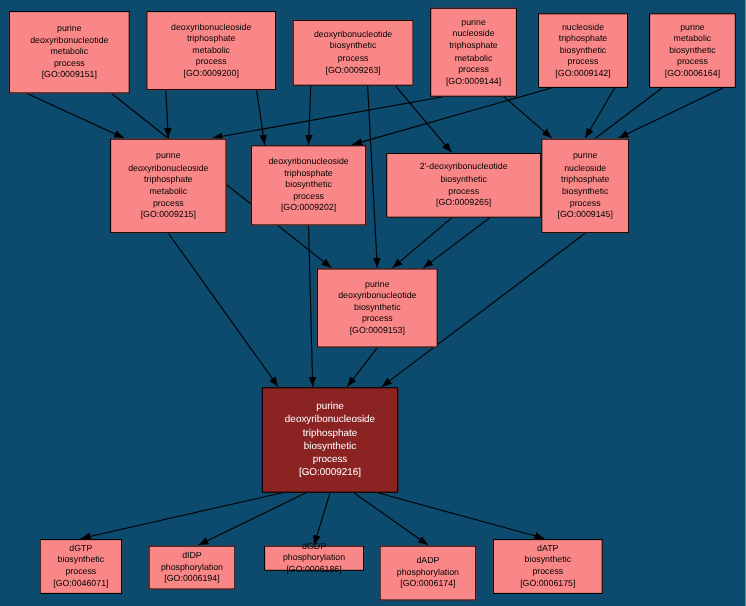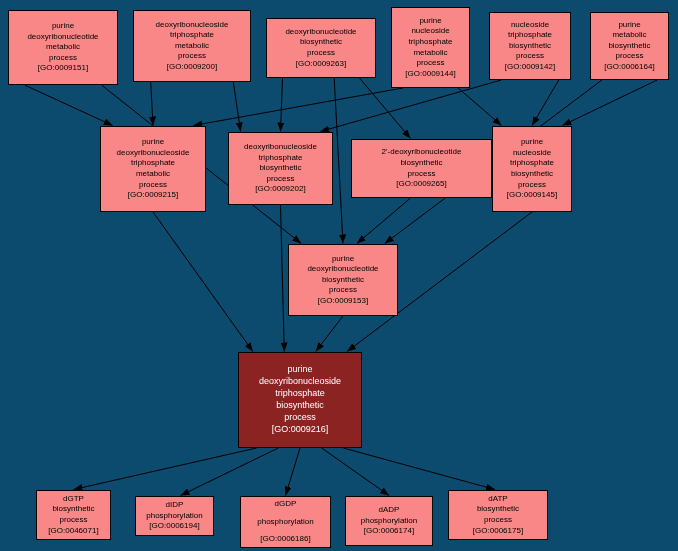--- a/index.html
+++ b/index.html
@@ -158,21 +158,21 @@
       <div class="node-line">dGTP</div>
       <div class="node-line">biosynthetic</div>
       <div class="node-line">process</div>
       <div class="node-line">[GO:0046071]</div>
     </div>
     <div class="node" style="left: 135px; top: 496px; width: 79px; height: 40px; background: rgb(249, 135, 135); color: rgb(0, 0, 0); border-color: rgb(0, 0, 0);">
       <div class="node-line">dIDP</div>
       <div class="node-line">phosphorylation</div>
       <div class="node-line">[GO:0006194]</div>
     </div>
-    <div class="node" style="left: 240px; top: 496px; width: 91px; height: 52px; background: rgb(249, 135, 135); color: rgb(0, 0, 0); border-color: rgb(0, 0, 0); justify-content: space-between;">
+    <div class="node" style="left: 240px; top: 496px; width: 91px; height: 23px; background: rgb(249, 135, 135); color: rgb(0, 0, 0); border-color: rgb(0, 0, 0);">
       <div class="node-line">dGDP</div>
       <div class="node-line">phosphorylation</div>
       <div class="node-line">[GO:0006186]</div>
     </div>
     <div class="node" style="left: 345px; top: 496px; width: 88px; height: 50px; background: rgb(249, 135, 135); color: rgb(0, 0, 0); border-color: rgb(0, 0, 0);">
       <div class="node-line">dADP</div>
       <div class="node-line">phosphorylation</div>
       <div class="node-line">[GO:0006174]</div>
     </div>
     <div class="node" style="left: 448px; top: 490px; width: 100px; height: 50px; background: rgb(249, 135, 135); color: rgb(0, 0, 0); border-color: rgb(0, 0, 0); align-items: center;">

